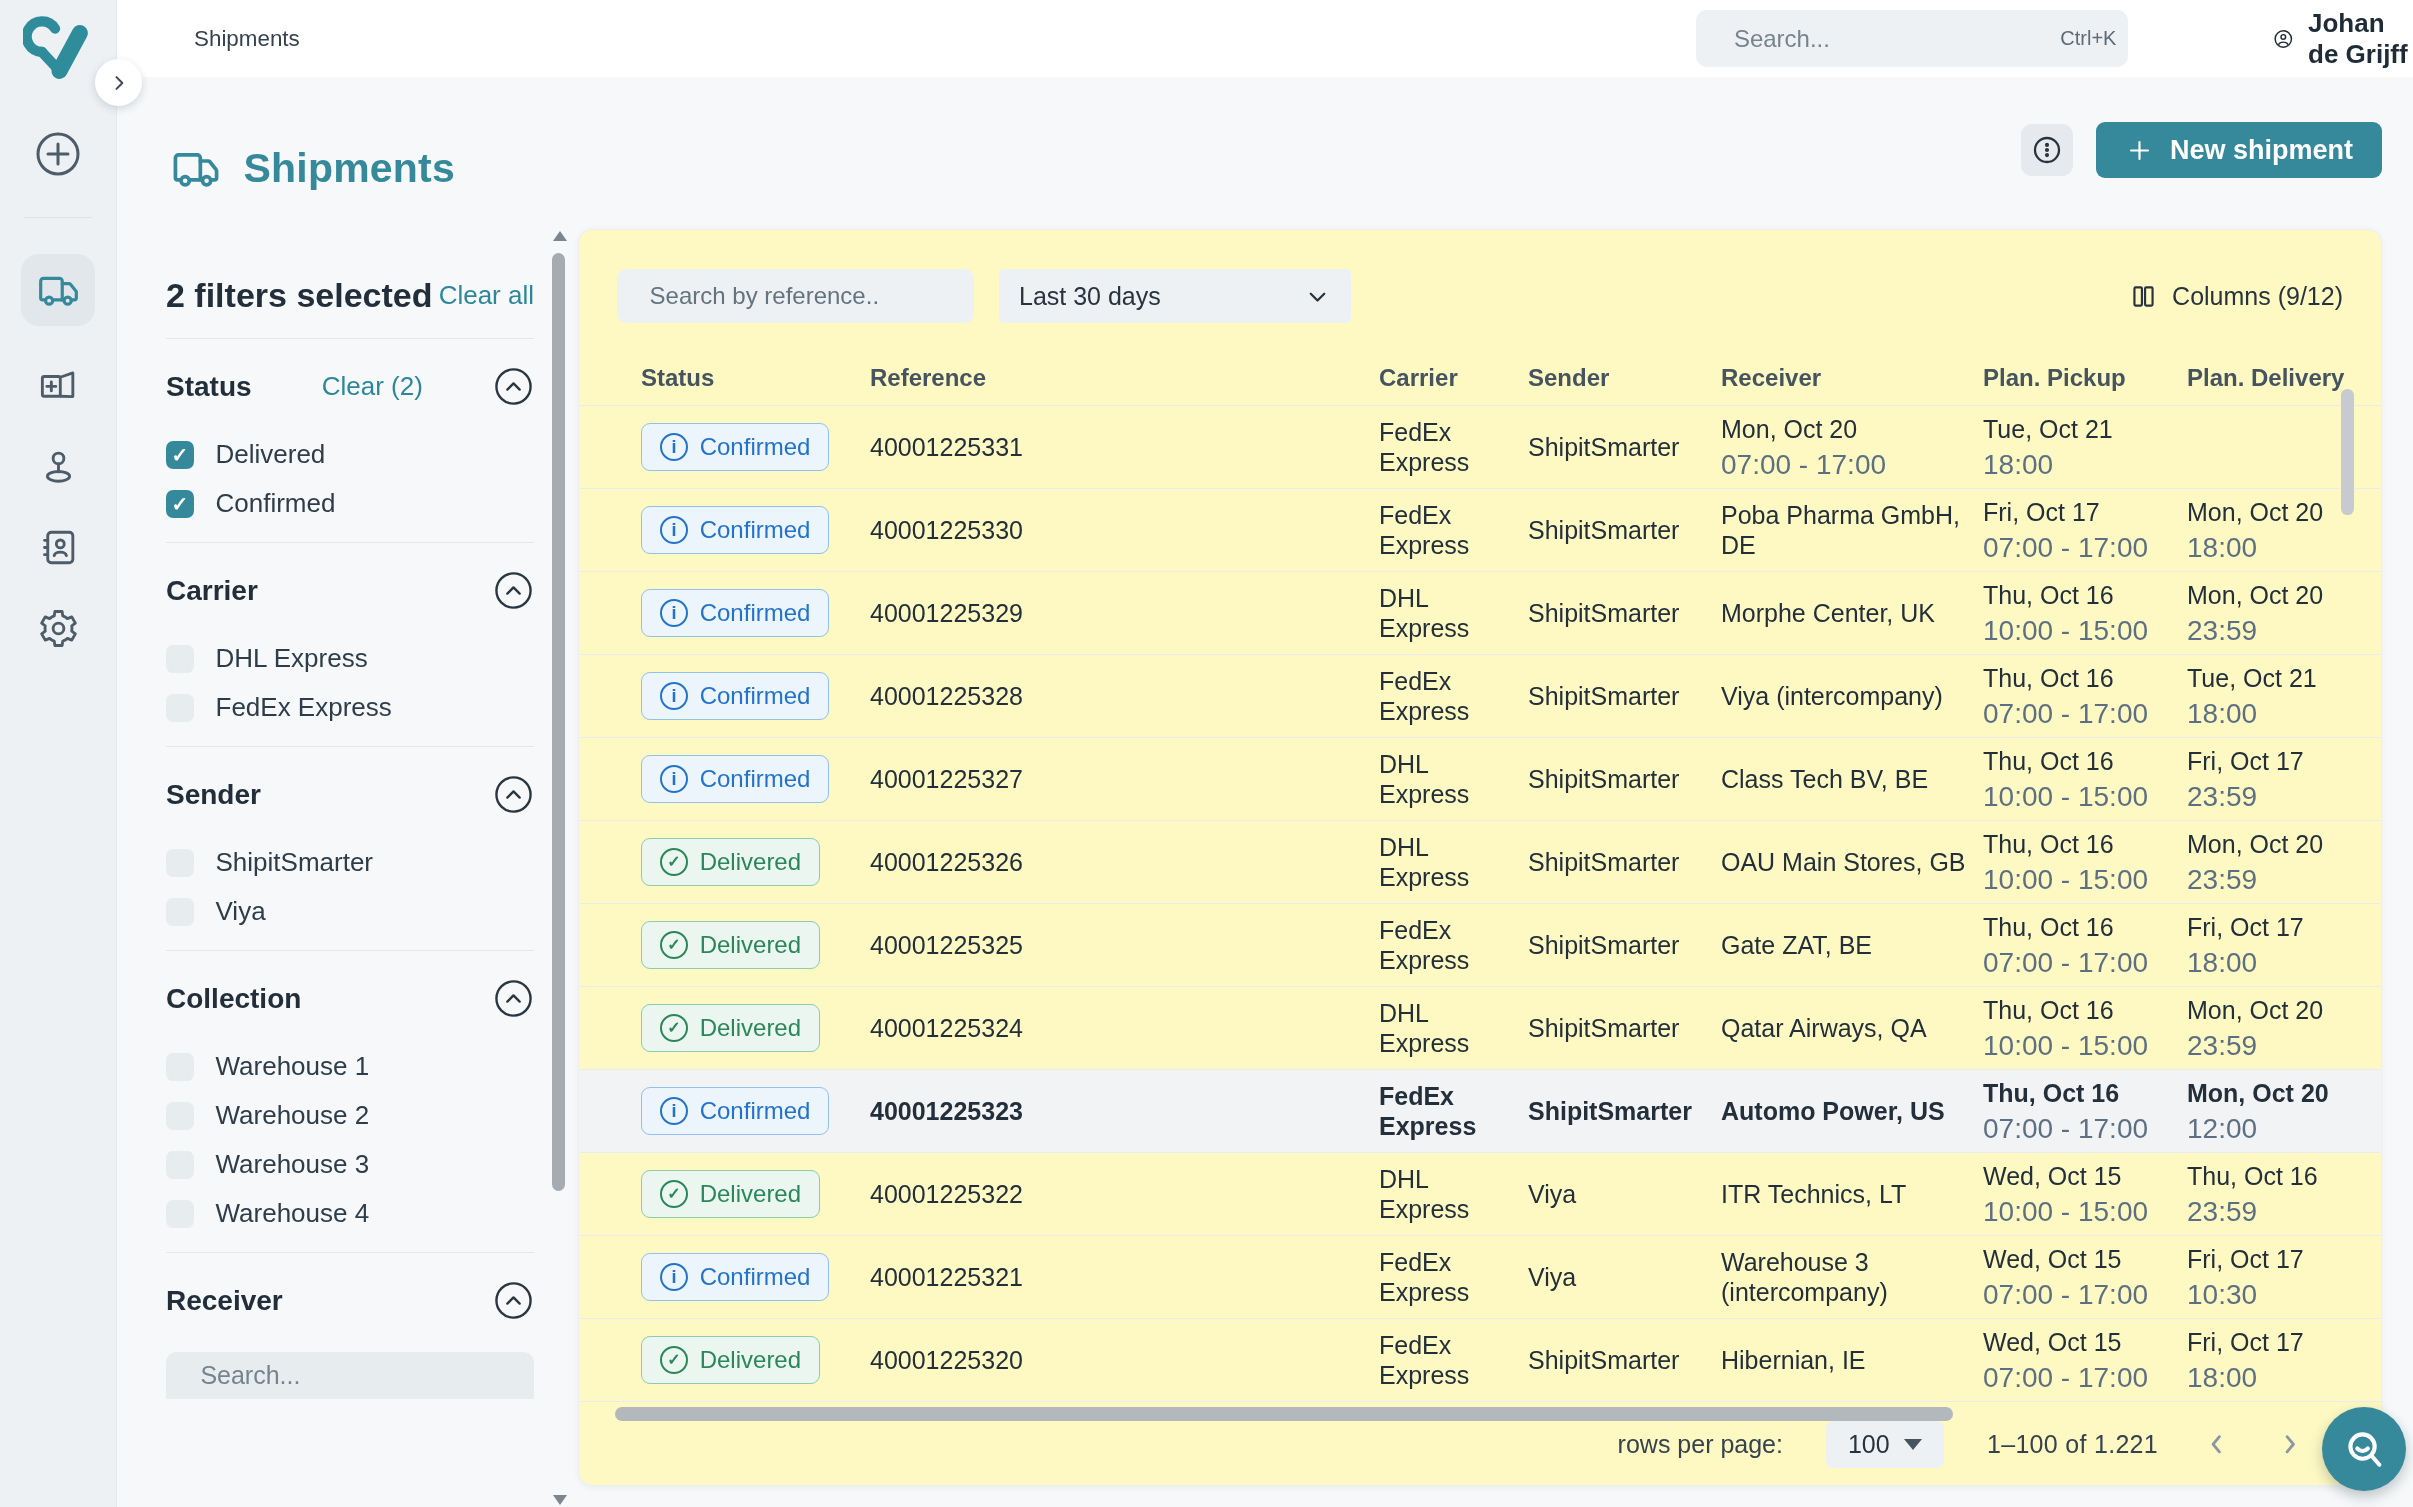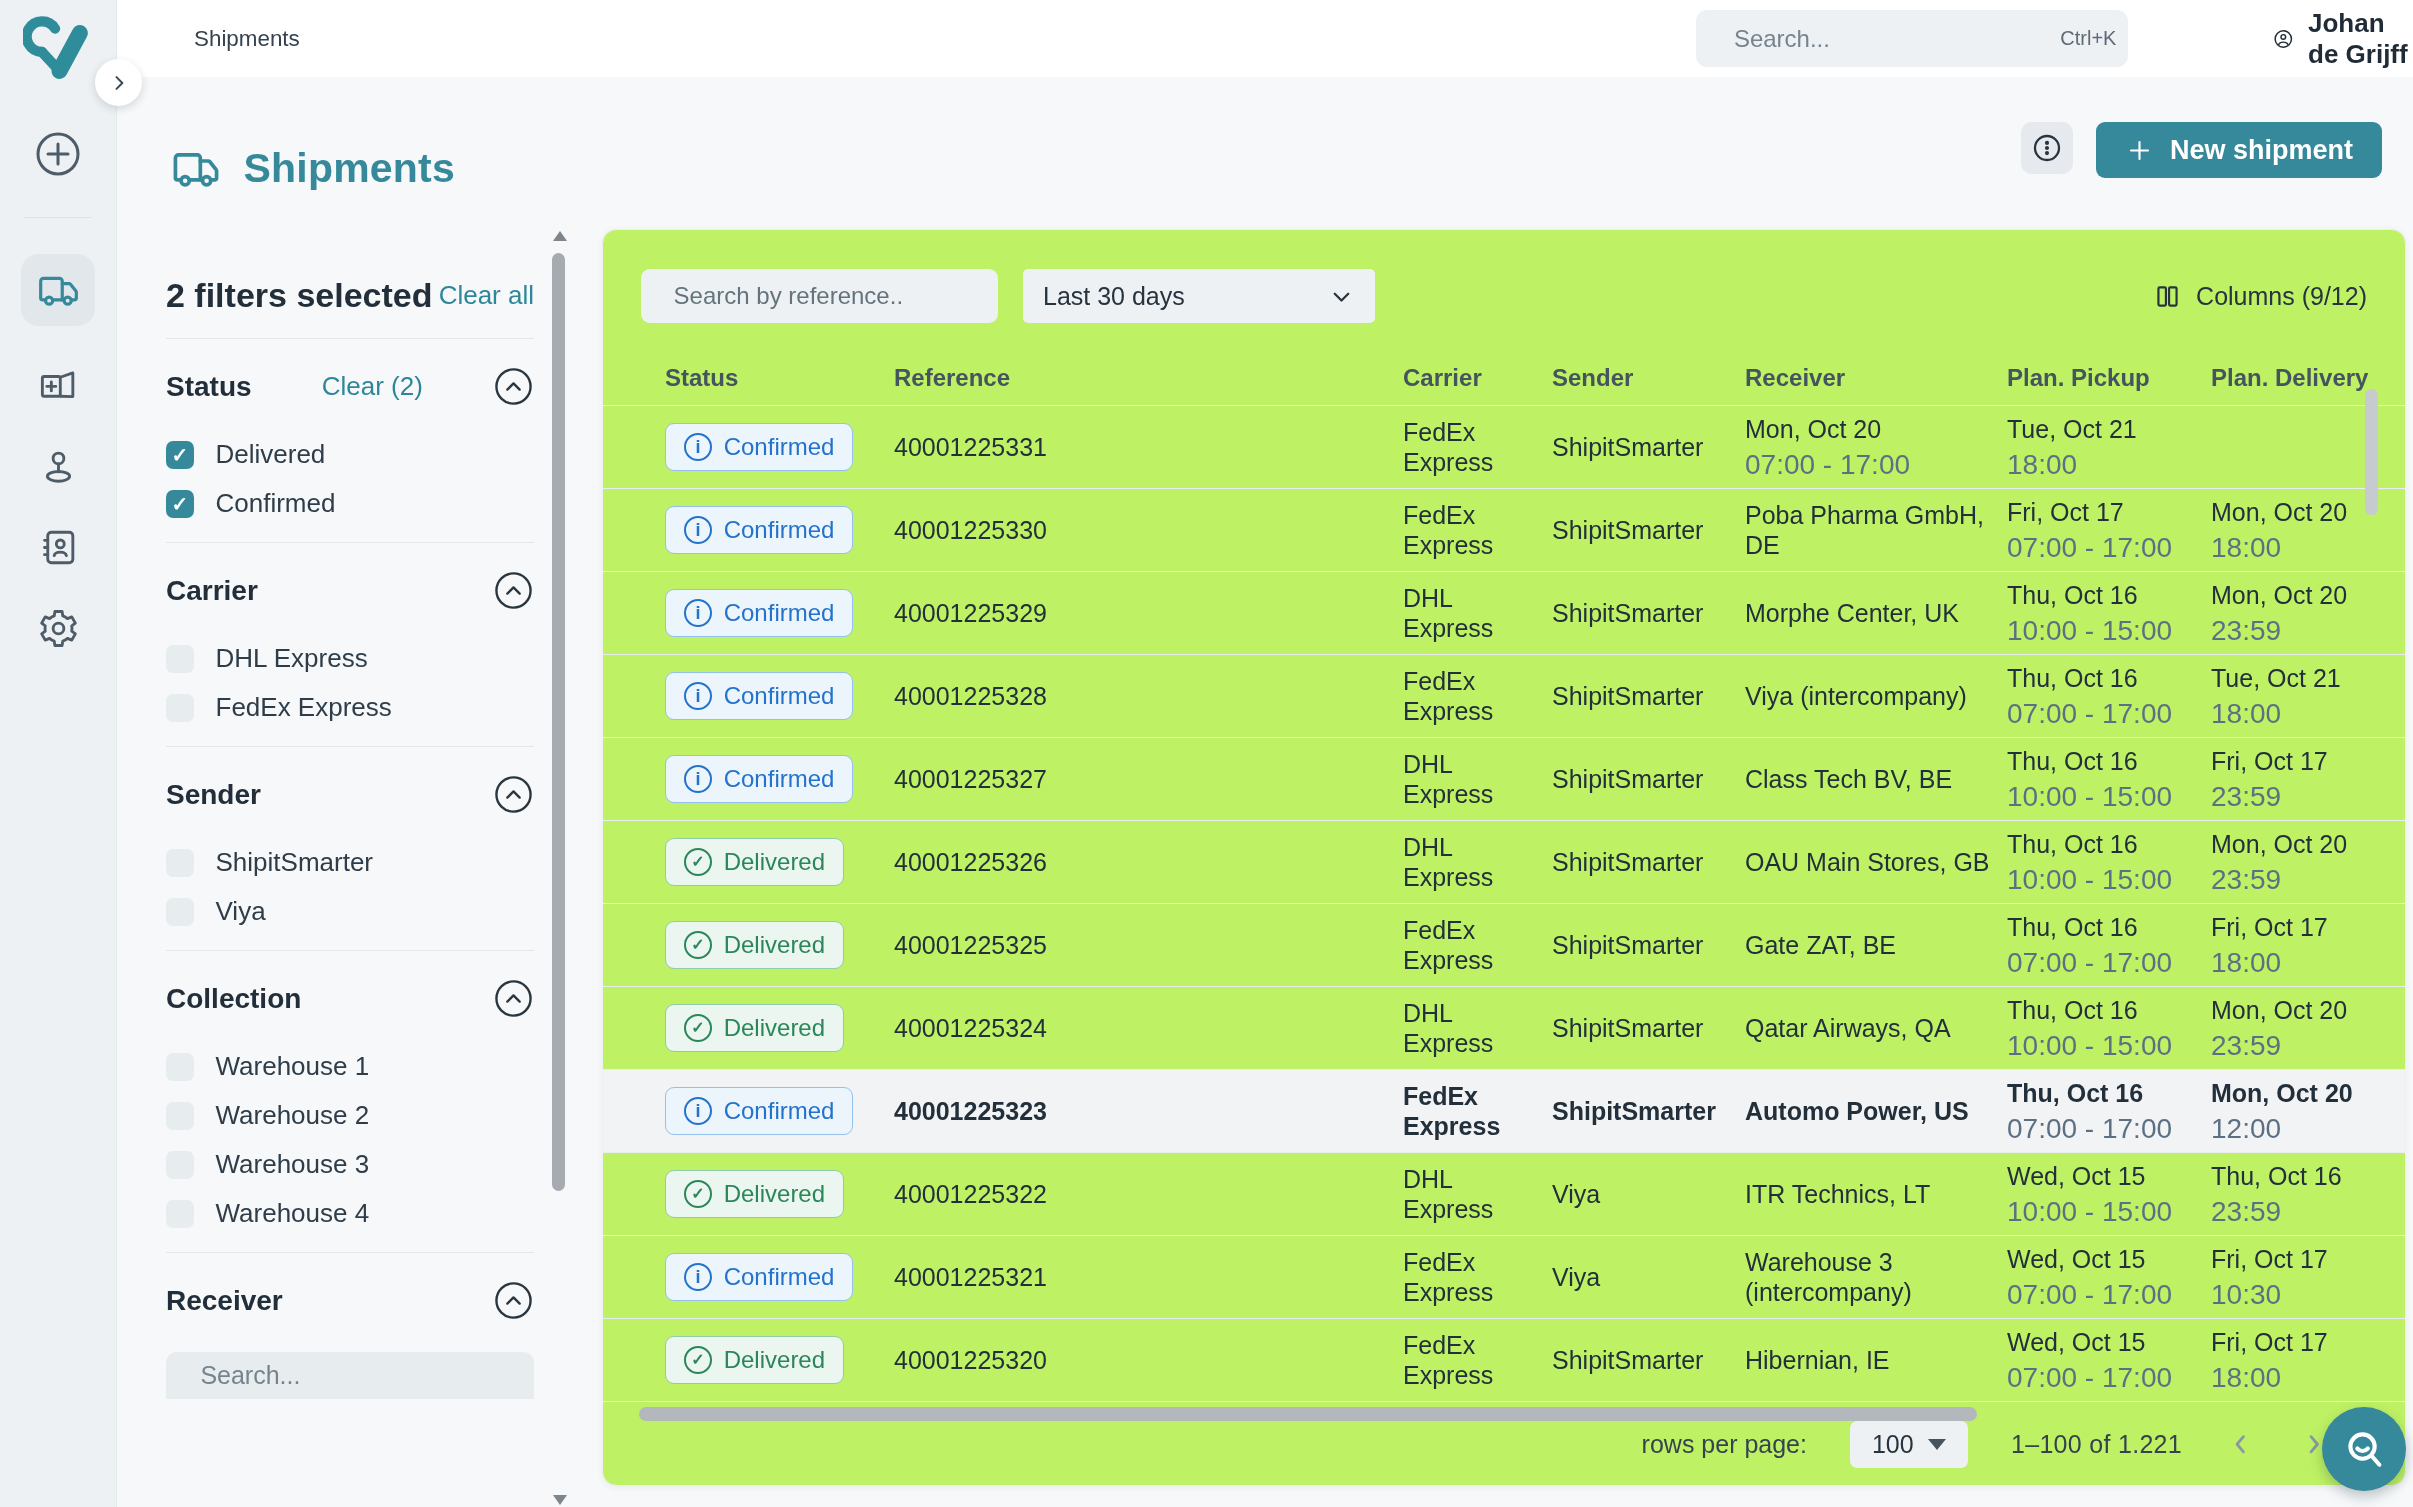--- a/index.html
+++ b/index.html
@@ -43,21 +43,21 @@
   .tb-search input { border:none; outline:none; background:transparent; flex:1;
     font-size:24px; color:#3c4a56; font-family:"Liberation Sans",sans-serif; }
   .tb-search input::placeholder { color:#76848f; }
   .kbd { font-size:20px; color:#5d6b77; }
   .tb-user { position:absolute; left:2156px; top:0; height:77px; display:flex; align-items:center; gap:14.4px; cursor:pointer; }
   .tb-user .uname { font-size:26px; font-weight:700; color:#1f2b36; }
 
   
   .page-title-row { position:absolute; left:170px; top:118px; display:flex; align-items:center; gap:21.5px; color:#35899b; }
   .page-title { font-size:41px; font-weight:700; letter-spacing:0.2px; }
-  .head-actions { position:absolute; right:31px; top:122px; display:flex; gap:23px; align-items:flex-start; }
+  .head-actions { position:absolute; right:31px; top:122px; display:flex; gap:23px; align-items:center; }
   .btn-ghost { width:52px; height:52px; border-radius:10.8px; background:#e6eaee; border:none;
     display:flex; align-items:center; justify-content:center; color:#27333e; cursor:pointer; }
   .btn-primary { height:56px; border:none; border-radius:9px; background:#35899b; color:#fff;
     display:flex; align-items:center; gap:16px; padding:0 29px; font-size:27px; font-weight:700;
     font-family:"Liberation Sans",sans-serif; cursor:pointer; }
 
   
   .filters { position:absolute; left:166px; top:276px; width:368px; }
   .f-top { display:flex; align-items:center; justify-content:space-between; height:39px; }
   .f-summary { font-size:34px; font-weight:700; color:#222f3a; }
@@ -82,22 +82,22 @@
 
   
   .fscroll { position:absolute; left:549px; top:231px; width:20px; height:1274px; }
   .tri-up { position:absolute; left:3.6px; top:0; width:0; height:0;
     border-left:7.2px solid transparent; border-right:7.2px solid transparent; border-bottom:10.8px solid #7e868d; cursor:pointer; }
   .tri-dn { position:absolute; left:3.6px; bottom:0; width:0; height:0;
     border-left:7.2px solid transparent; border-right:7.2px solid transparent; border-top:10.8px solid #7e868d; cursor:pointer; }
   .fthumb { position:absolute; left:2.7px; top:21.5px; width:13.5px; height:938px; border-radius:7.2px; background:#a5abb1; cursor:grab; }
 
   
-  .card { position:absolute; left:602px; top:229px; width:1804px; height:1257px;
-    background:#bef264; border-radius:14.4px; border:0.9px solid #edeff2;
+  .card { position:absolute; left:578px; top:229px; width:1804px; height:1257px;
+    background:#fef9c3; border-radius:14.4px; border:0.9px solid #edeff2;
     box-shadow:0 1.8px 7.2px rgba(20,35,50,.05); overflow:hidden; }
   .toolbar { display:flex; align-items:center; margin:39px 38px 0 38px; }
   .tool-search { width:357px; height:54px; border-radius:9px; background:#eef1f3;
     display:flex; align-items:center; gap:12.6px; padding:0 18px; }
   .tool-search input { border:none; outline:none; background:transparent; flex:1; font-size:24px;
     color:#3c4a56; font-family:"Liberation Sans",sans-serif; }
   .tool-search input::placeholder { color:#64747f; }
   .tool-select { margin-left:25px; width:352px; height:54px; border-radius:5px; background:#eef1f3;
     display:flex; align-items:center; padding:0 20px; font-size:25px; color:#27333e; cursor:pointer; }
   .tool-select .val { flex:1; }

